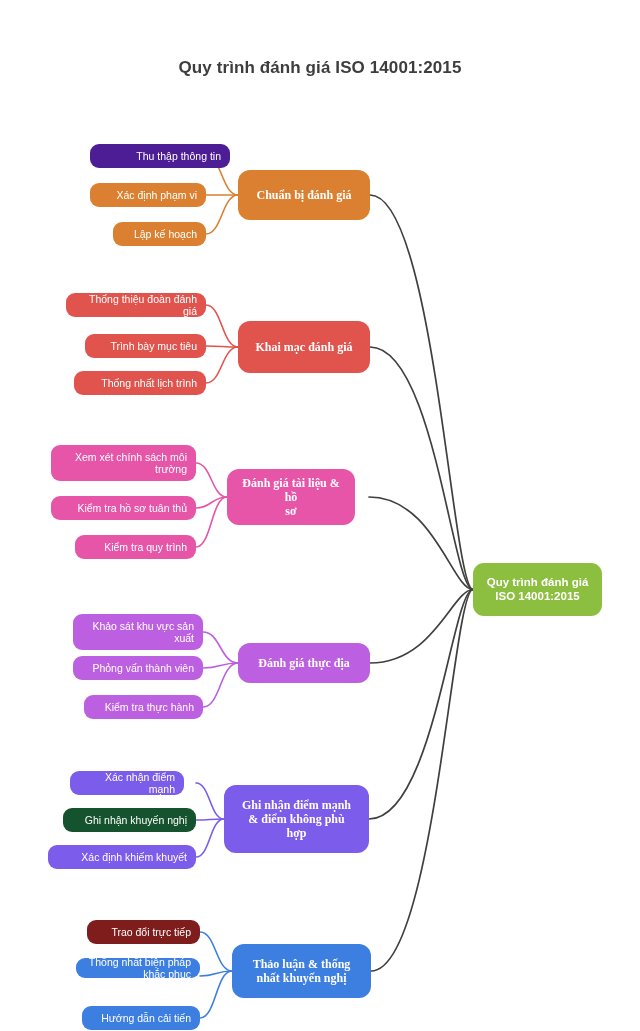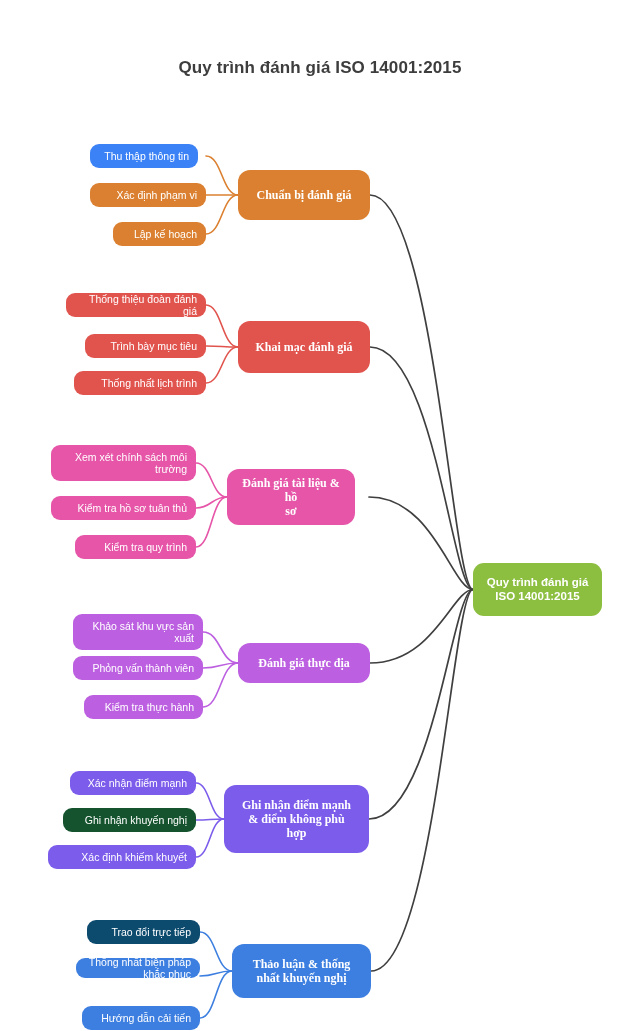--- a/index.html
+++ b/index.html
@@ -114,21 +114,21 @@
       </g>
   </svg>
 
   <div id="nodes">
       <div class="node root" style="left: 473px; top: 563px; width: 129px; height: 53px; background: rgb(140, 190, 63);">
         <span>Quy trình đánh giá<br>ISO 14001:2015</span>
       </div>
       <div class="node branch" style="left: 238px; top: 170px; width: 132px; height: 50px; background: rgb(219, 128, 48);">
         <span>Chuẩn bị đánh giá</span>
       </div>
-      <div class="node leaf" style="left: 90px; top: 144px; width: 108px; height: 24px; background: #3b82f6;">
+      <div class="node leaf" style="left: 90px; top: 144px; width: 140px; height: 24px; background: #4c1d95;">
         <span>Thu thập thông tin</span>
       </div>
       <div class="node leaf" style="left: 90px; top: 183px; width: 116px; height: 24px; background: rgb(219, 128, 48);">
         <span>Xác định phạm vi</span>
       </div>
       <div class="node leaf" style="left: 113px; top: 222px; width: 93px; height: 24px; background: rgb(219, 128, 48);">
         <span>Lập kế hoạch</span>
       </div>
       <div class="node branch" style="left: 238px; top: 321px; width: 132px; height: 52px; background: rgb(225, 84, 78);">
         <span>Khai mạc đánh giá</span>
@@ -162,33 +162,33 @@
       </div>
       <div class="node leaf" style="left: 73px; top: 656px; width: 130px; height: 24px; background: rgb(188, 95, 224);">
         <span>Phỏng vấn thành viên</span>
       </div>
       <div class="node leaf" style="left: 84px; top: 695px; width: 119px; height: 24px; background: rgb(188, 95, 224);">
         <span>Kiểm tra thực hành</span>
       </div>
       <div class="node branch" style="left: 224px; top: 785px; width: 145px; height: 68px; background: rgb(124, 92, 235);">
         <span>Ghi nhận điểm mạnh<br>&amp; điểm không phù<br>hợp</span>
       </div>
-      <div class="node leaf" style="left: 70px; top: 771px; width: 126px; height: 24px; background: rgb(124, 92, 235);">
+      <div class="node leaf" style="left: 70px; top: 771px; width: 114px; height: 24px; background: rgb(124, 92, 235);">
         <span>Xác nhận điểm mạnh</span>
       </div>
       <div class="node leaf" style="left: 63px; top: 808px; width: 133px; height: 24px; background: #14532d;">
         <span>Ghi nhận khuyến nghị</span>
       </div>
       <div class="node leaf" style="left: 48px; top: 845px; width: 148px; height: 24px; background: rgb(124, 92, 235);">
         <span>Xác định khiếm khuyết</span>
       </div>
       <div class="node branch" style="left: 232px; top: 944px; width: 139px; height: 54px; background: rgb(61, 127, 224);">
         <span>Thảo luận &amp; thống<br>nhất khuyến nghị</span>
       </div>
-      <div class="node leaf" style="left: 87px; top: 920px; width: 113px; height: 24px; background: #0c4a6e;">
+      <div class="node leaf" style="left: 87px; top: 920px; width: 113px; height: 24px; background: #7f1d1d;">
         <span>Trao đổi trực tiếp</span>
       </div>
       <div class="node leaf" style="left: 76px; top: 958px; width: 124px; height: 20px; background: rgb(61, 127, 224);">
         <span>Thống nhất biện pháp<br>khắc phục</span>
       </div>
       <div class="node leaf" style="left: 82px; top: 1006px; width: 118px; height: 24px; background: rgb(61, 127, 224);">
         <span>Hướng dẫn cải tiến</span>
       </div>
     </div>
 

